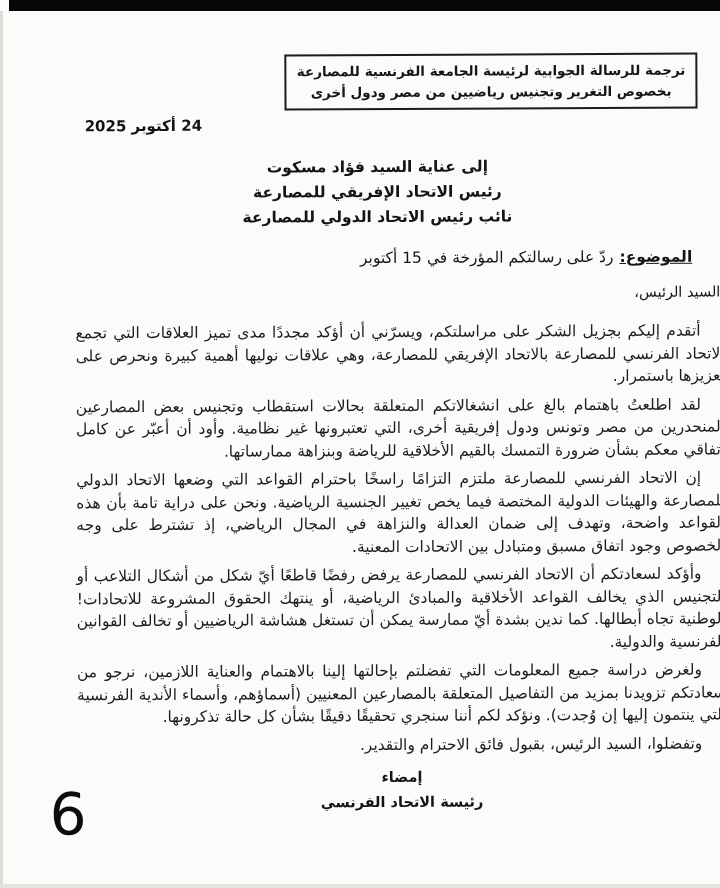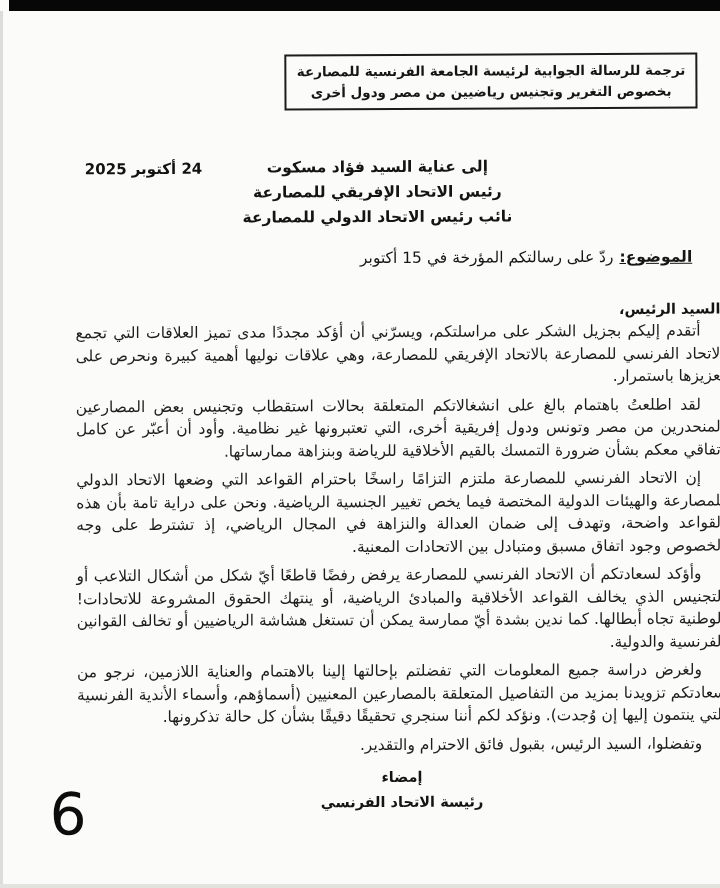--- a/index.html
+++ b/index.html
@@ -46,21 +46,20 @@
   .note-box div { white-space: nowrap; }
 
   .date-line {
     position: absolute;
     top: 116px;
     left: 86px;
     font-weight: 700;
     font-size: 15px;
     color: #121212;
     direction: rtl;
-    margin-top: 43px;
   }
 
   .addressee {
     position: absolute;
     top: 155px;
     left: 0; right: 0;
     text-align: center;
     font-weight: 700;
     font-size: 15.5px;
     line-height: 25px;
@@ -76,23 +75,23 @@
   }
   .subject-label {
     font-weight: 700;
     text-decoration: underline;
     margin-left: 6px;
     text-align: right;
   }
 
   .salutation {
     position: absolute;
-    top: 302px;
+    top: 285px;
     right: 36px;
-    font-weight: 700;
+    font-weight: 400;
     font-size: 14.5px;
     color: #141414;
   }
 
   .body-text {
     position: absolute;
     top: 321px;
     right: 32px;
     left: 76px;
     font-size: 15.5px;

